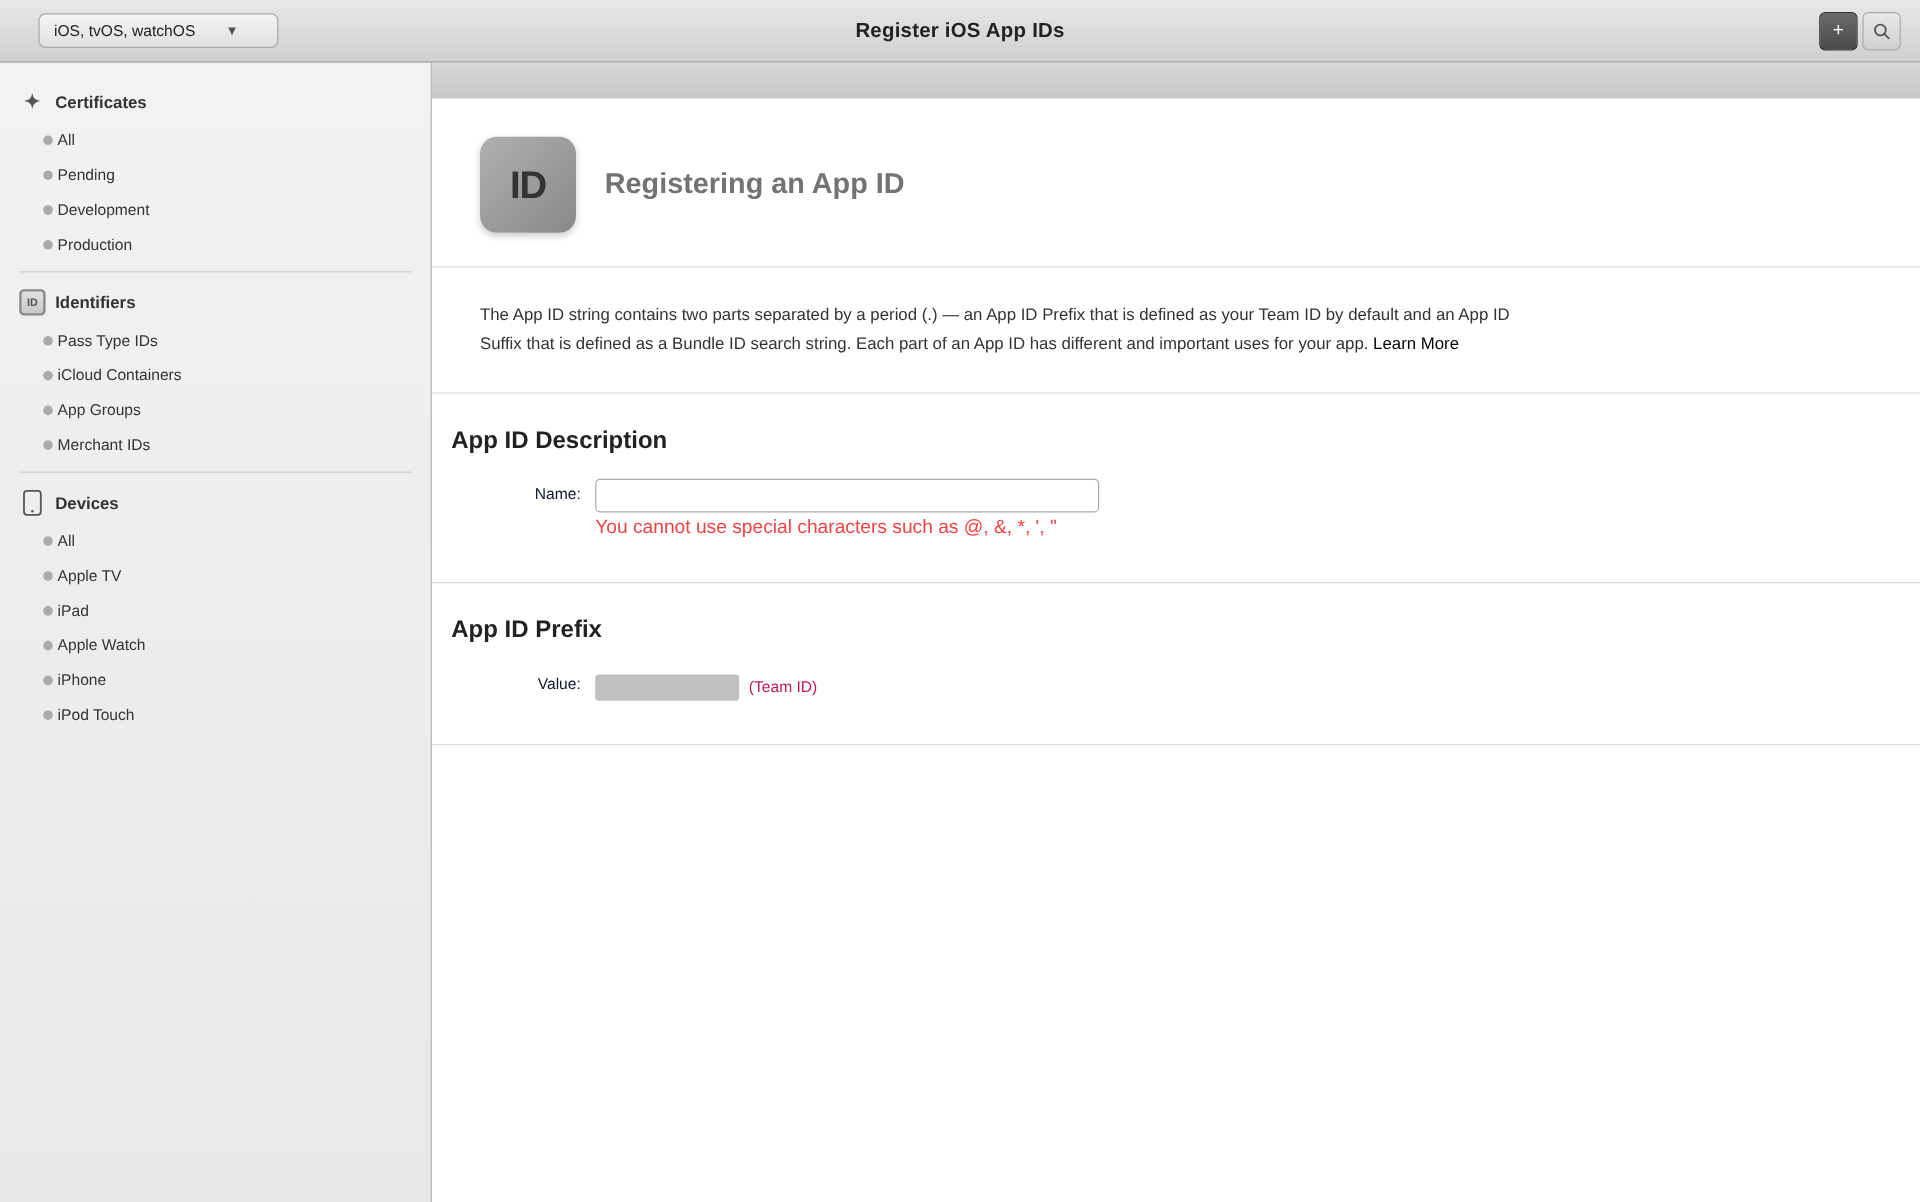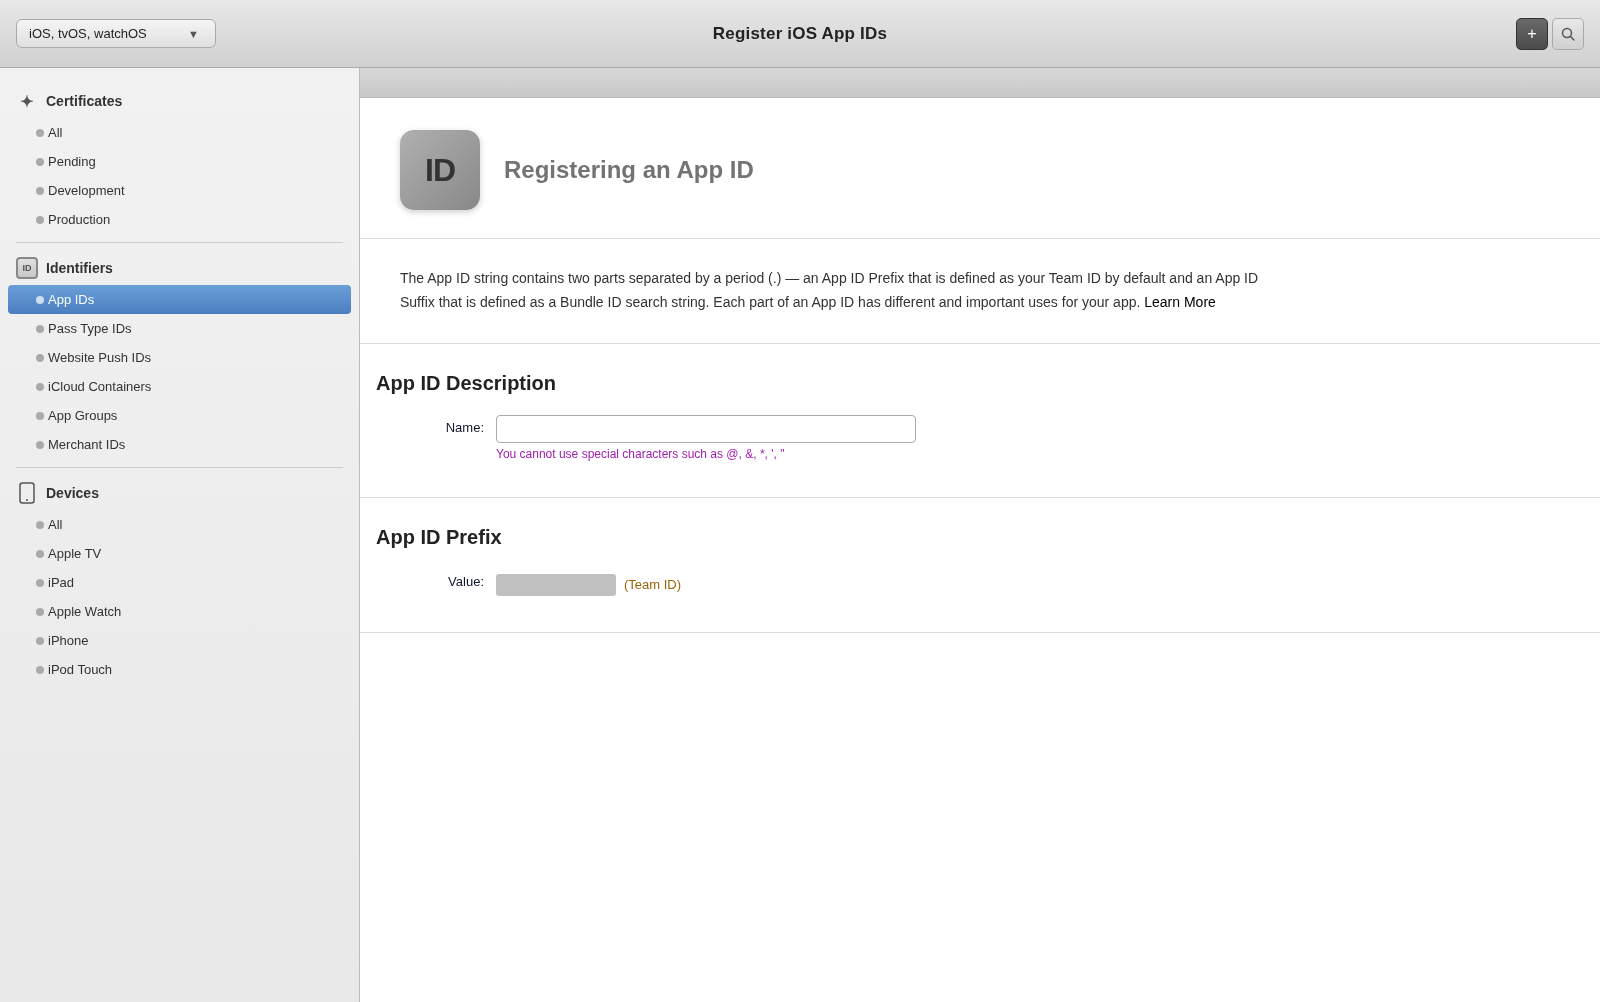--- a/index.html
+++ b/index.html
@@ -8,26 +8,26 @@
       background: #c8c8c8;
       width: 1600px;
       height: 1002px;
       overflow: hidden;
       display: flex;
       flex-direction: column;
     }
 
     
     .top-bar {
-      height: 68px;
+      height: 52px;
       background: linear-gradient(to bottom, #e8e8e8, #d0d0d0);
       border-bottom: 1px solid #aaa;
       display: flex;
       align-items: center;
-      padding: 0 16px;
+      padding: 0 32px;
       position: relative;
     }
     .platform-select-wrapper {
       display: flex;
       align-items: center;
     }
     .platform-select {
       appearance: none;
       -webkit-appearance: none;
       background: linear-gradient(to bottom, #f5f5f5, #e0e0e0);
@@ -270,40 +270,40 @@
       width: 420px;
       height: 28px;
       border: 1px solid #aaa;
       border-radius: 4px;
       padding: 0 8px;
       font-size: 13px;
       background: #fff;
       outline: none;
     }
     .form-hint {
-      font-size: 12px;
-      color: #a21caf;
+      font-size: 16px;
+      color: #ef4444;
     }
 
     
     .prefix-value {
       display: flex;
       align-items: center;
       gap: 8px;
       padding-top: 5px;
     }
     .prefix-redacted {
       width: 120px;
       height: 22px;
       background: #c0c0c0;
       border-radius: 3px;
     }
     .prefix-label {
       font-size: 13px;
-      color: #a16207;
+      color: #be185d;
     }
 
     ::-webkit-scrollbar { width: 8px; }
     ::-webkit-scrollbar-track { background: #f0f0f0; }
     ::-webkit-scrollbar-thumb { background: #bbb; border-radius: 4px; }
   </style>
 </head>
 <body>
 
 <div class="top-bar">
@@ -354,31 +354,23 @@
       </div>
     </div>
 
     <div class="sidebar-divider"></div>
 
     <div class="sidebar-section">
       <div class="sidebar-section-header">
         <span class="section-icon">ID</span>
         <span>Identifiers</span>
       </div>
-      <div class="sidebar-item active">
-        <span class="bullet"></span>
-        <span>App IDs</span>
-      </div>
       <div class="sidebar-item">
         <span class="bullet"></span>
         <span>Pass Type IDs</span>
-      </div>
-      <div class="sidebar-item">
-        <span class="bullet"></span>
-        <span>Website Push IDs</span>
       </div>
       <div class="sidebar-item">
         <span class="bullet"></span>
         <span>iCloud Containers</span>
       </div>
       <div class="sidebar-item">
         <span class="bullet"></span>
         <span>App Groups</span>
       </div>
       <div class="sidebar-item">

